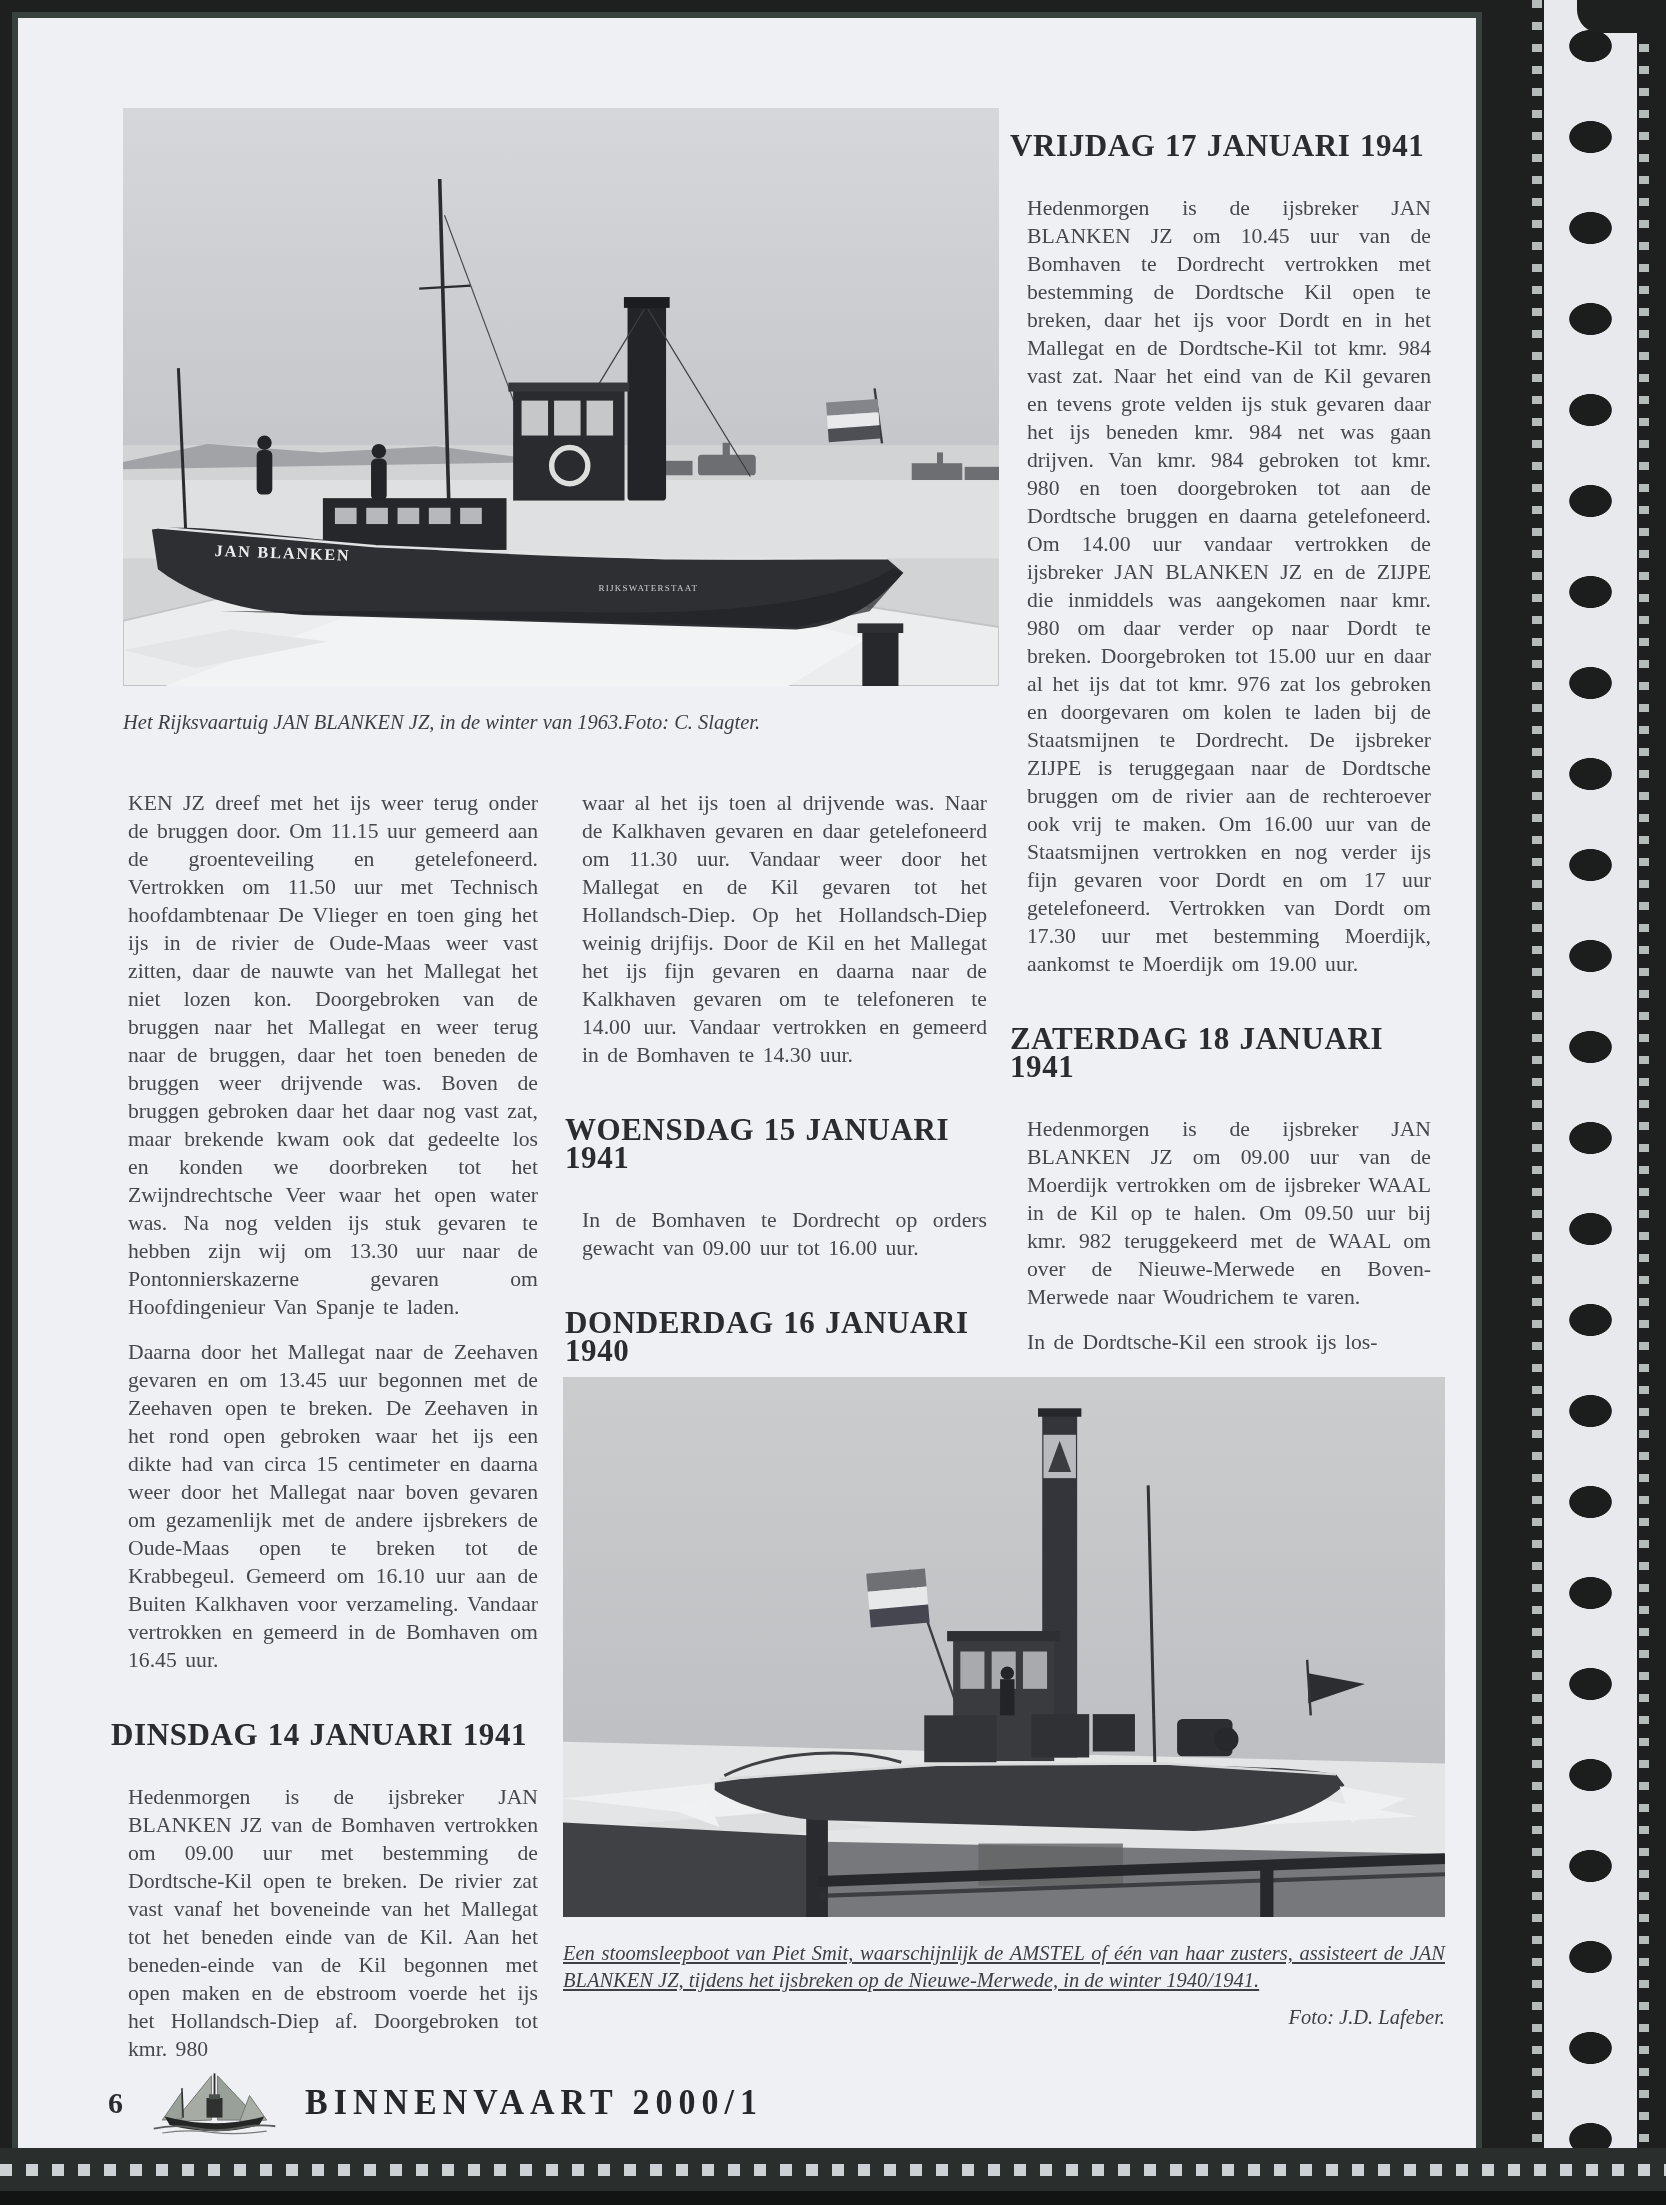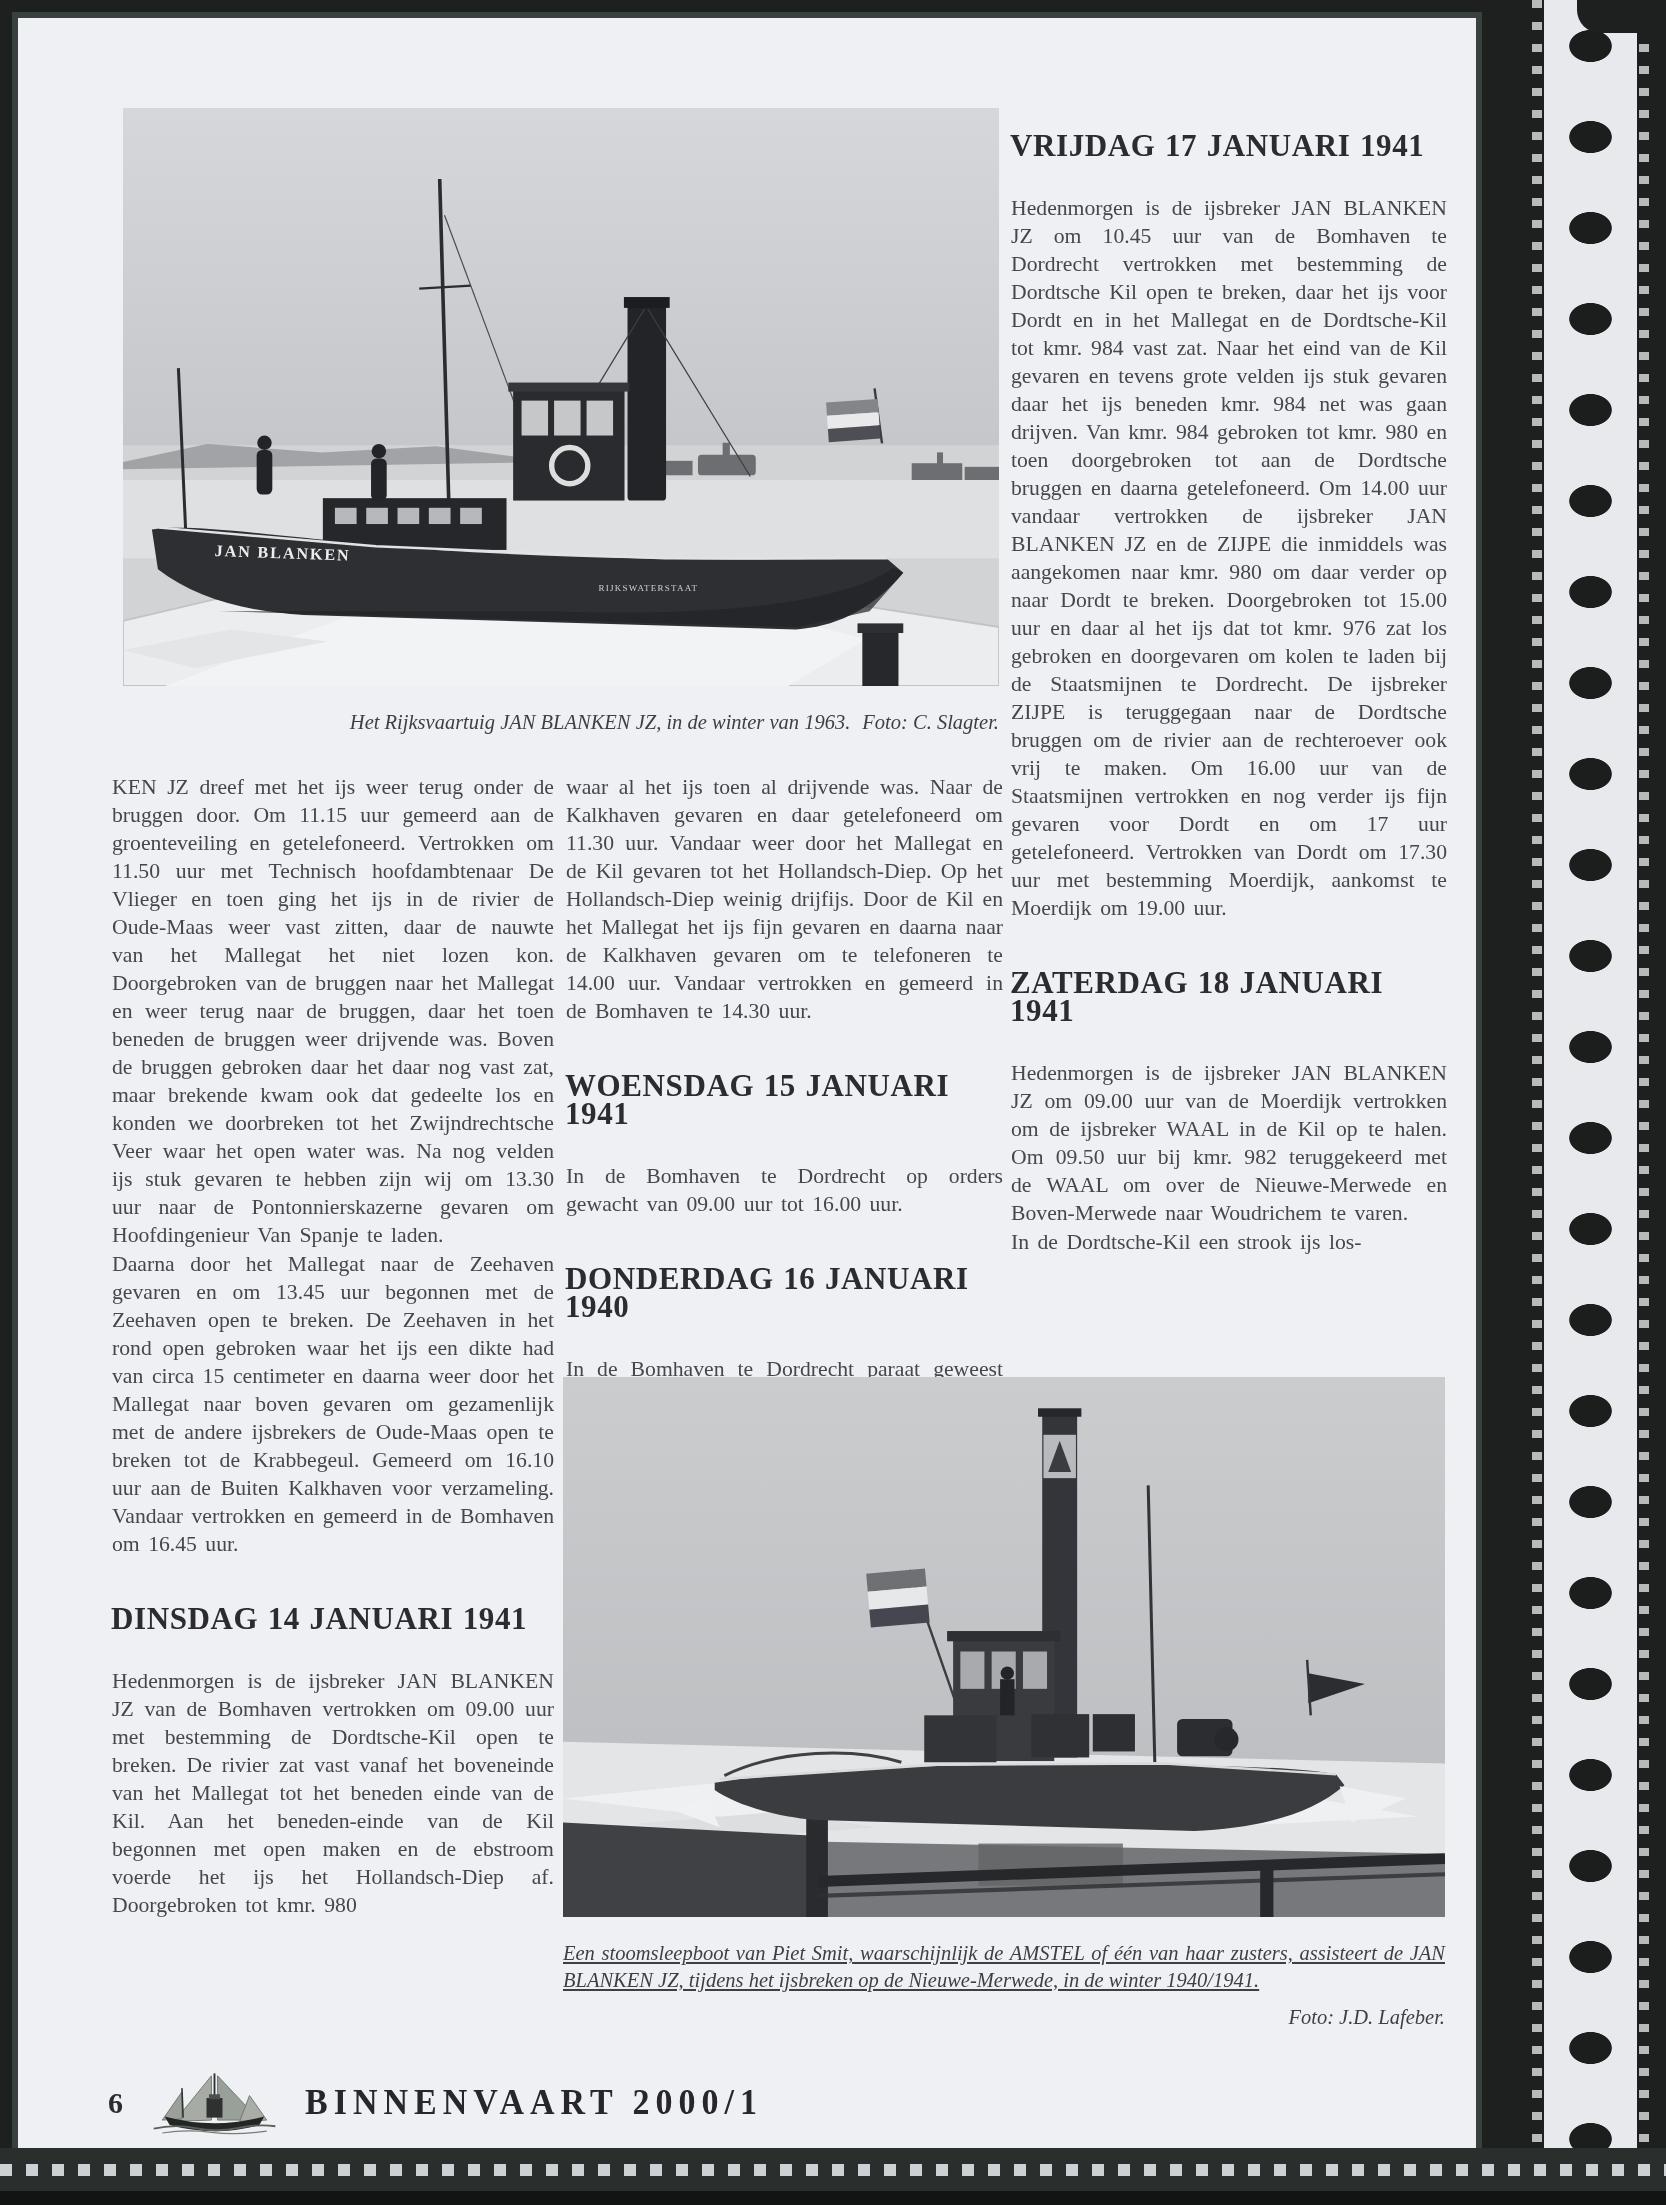--- a/index.html
+++ b/index.html
@@ -25,30 +25,30 @@
   .page{position:absolute;left:18px;top:18px;width:1458px;height:2130px;background:#eef0f3;
         box-shadow:0 0 0 6px #39413e;z-index:3;color:#46464c;}
   
   .photo{position:absolute;overflow:hidden;background:#cfd0d3;}
   .photo svg{display:block;width:100%;height:100%;}
   .photo-top{left:105px;top:90px;width:876px;height:578px;}
   .photo-bottom{left:545px;top:1359px;width:882px;height:540px;}
   
   .caption{font-style:italic;font-size:20.5px;line-height:26.5px;color:#3e3e44;}
   .caption-top{position:absolute;left:105px;top:691px;width:876px;display:flex;
-      justify-content:flex-end;align-items:baseline;gap:12px;}
+      justify-content:flex-start;align-items:baseline;}
   .caption-bottom{position:absolute;left:545px;top:1922px;width:882px;min-height:90px;}
   .caption-bottom .cap-text{display:block;text-align:justify;text-decoration:underline;}
   .caption-bottom .credit{position:absolute;right:0;bottom:0;}
   
   .col{position:absolute;font-size:21.7px;line-height:28px;word-spacing:3px;text-align:justify;}
   .col-1{left:93px;top:754px;width:444px;}
   .col-2{left:547px;top:754px;width:439px;}
   .col-3{left:992px;top:114px;width:438px;}
-  .body-p{margin:1px;}
+  .body-p{margin:17px;}
   .day-heading{margin:47px 0 34px 0;font-weight:bold;font-size:31px;letter-spacing:0.6px;
       color:#2b2b30;text-align:left;word-spacing:1.2px;}
   .day-heading.first{margin-top:0;}
   
   .footer{position:absolute;left:90px;top:2046px;width:843px;height:78px;display:flex;
       align-items:center;gap:26.5px;}
   .page-number{font-size:30px;font-weight:bold;color:#2b2b30;}
   .footer-logo{width:129px;height:69px;}
   .magazine-title{font-size:34px;font-weight:bold;letter-spacing:6px;color:#26262b;
       transform:scaleY(1.04);white-space:nowrap;}

